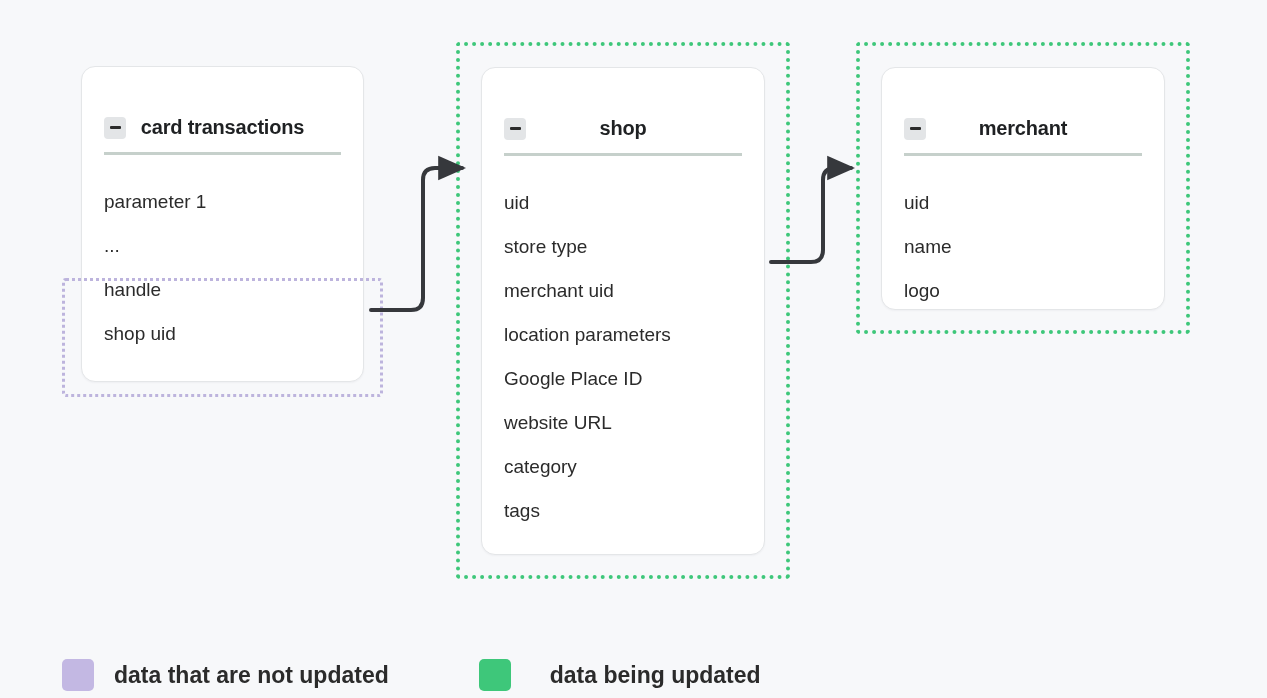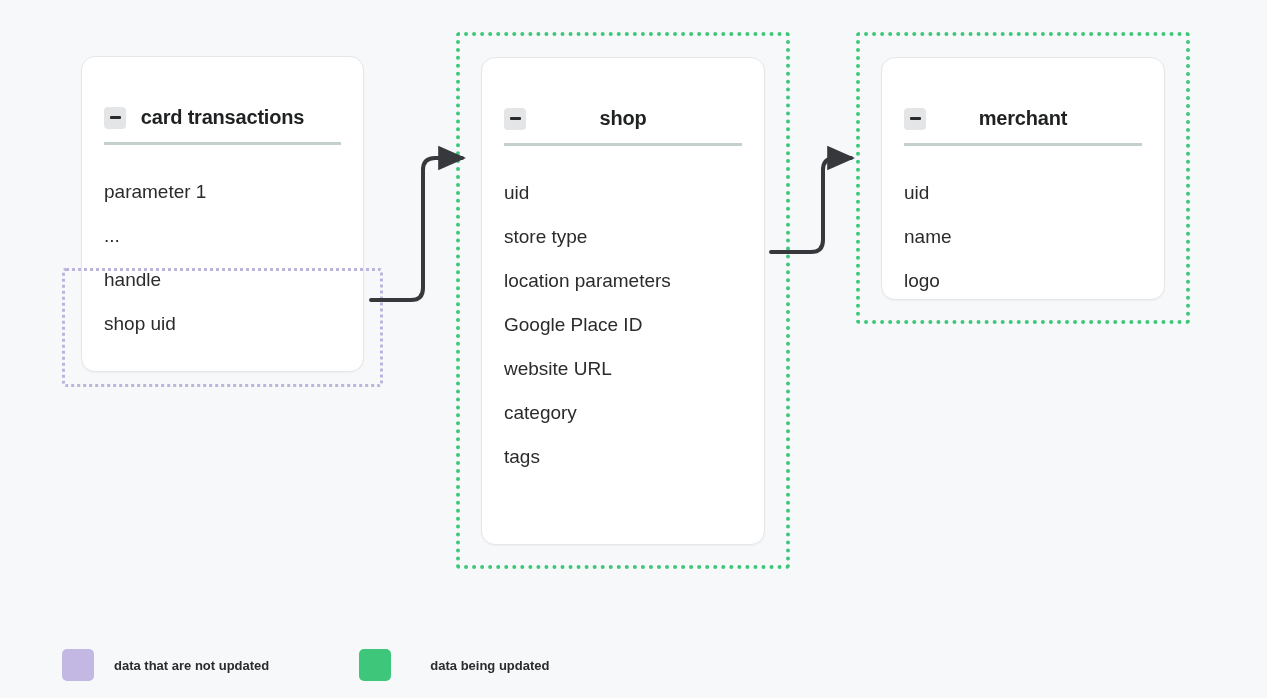--- a/index.html
+++ b/index.html
@@ -12,21 +12,21 @@
     height: 698px;
     background: #f7f8fa;
     font-family: "Liberation Sans", sans-serif;
     overflow: hidden;
     position: relative;
   }
 
   #stage {
     position: absolute;
     left: 0;
-    top: 4px;
+    top: 14px;
     width: 1267px;
     height: 528px;
   }
 
   
   .dotted-frame {
     position: absolute;
     box-sizing: border-box;
     border-radius: 4px;
     pointer-events: none;
@@ -135,21 +135,21 @@
     align-items: center;
   }
   .legend-swatch {
     width: 32px;
     height: 32px;
     border-radius: 5px;
     flex: none;
   }
   .legend-label {
     margin-left: 20px;
-    font-size: 13px;
+    font-size: 23px;
     font-weight: bold;
     color: #2b2b2b;
     white-space: nowrap;
   }
   #legend-item-updated { margin-left: 90px; gap: 19px; }
 </style>
 </head>
 <body>
 
 <div id="stage">
@@ -177,20 +177,21 @@
   <div class="card" id="card-shop">
     <div class="card-header">
       <button class="collapse-btn">
         <span class="bar"></span>
       </button>
       <span class="card-title">shop</span>
     </div>
     <ul class="field-list">
       <li class="field-row">uid</li>
       <li class="field-row">store type</li>
+      <li class="field-row">merchant uid</li>
       <li class="field-row">location parameters</li>
       <li class="field-row">Google Place ID</li>
       <li class="field-row">website URL</li>
       <li class="field-row">category</li>
       <li class="field-row">tags</li>
     </ul>
   </div>
 
   <div class="card" id="card-merchant">
     <div class="card-header">

